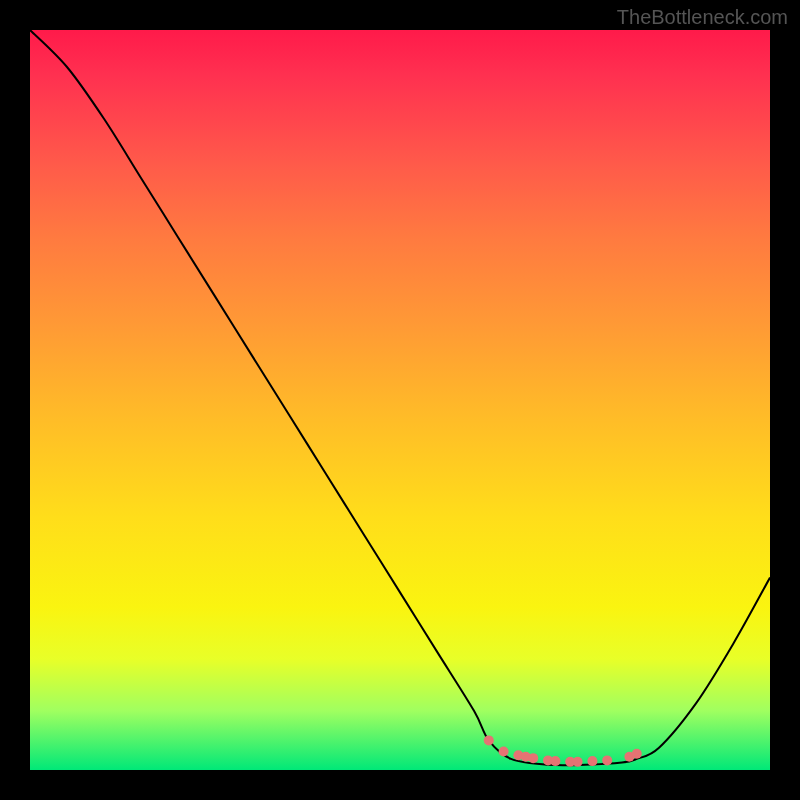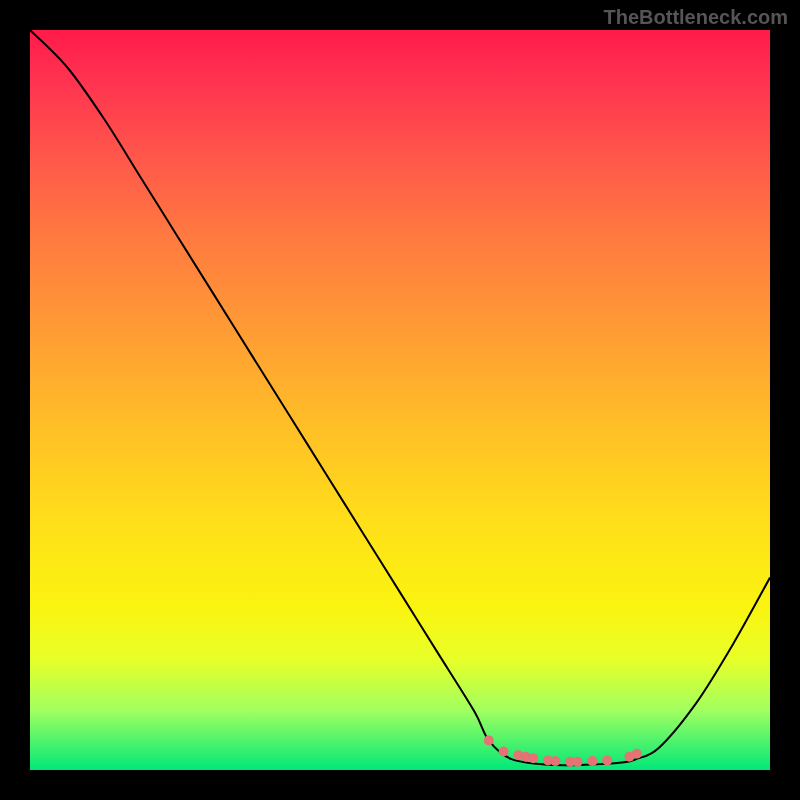--- a/index.html
+++ b/index.html
@@ -9,21 +9,21 @@
     background: #000;
     position: relative;
     font-family: Arial, sans-serif;
   }
   .watermark {
     position: absolute;
     top: 6px;
     right: 12px;
     color: #555;
     font-size: 20px;
-    font-weight: 700;
+    font-weight: 400;
     z-index: 10;
   }
   .plot-area {
     position: absolute;
     top: 30px;
     left: 30px;
     width: 740px;
     height: 740px;
     background: linear-gradient(to bottom,
       #ff1a4a 0%,

